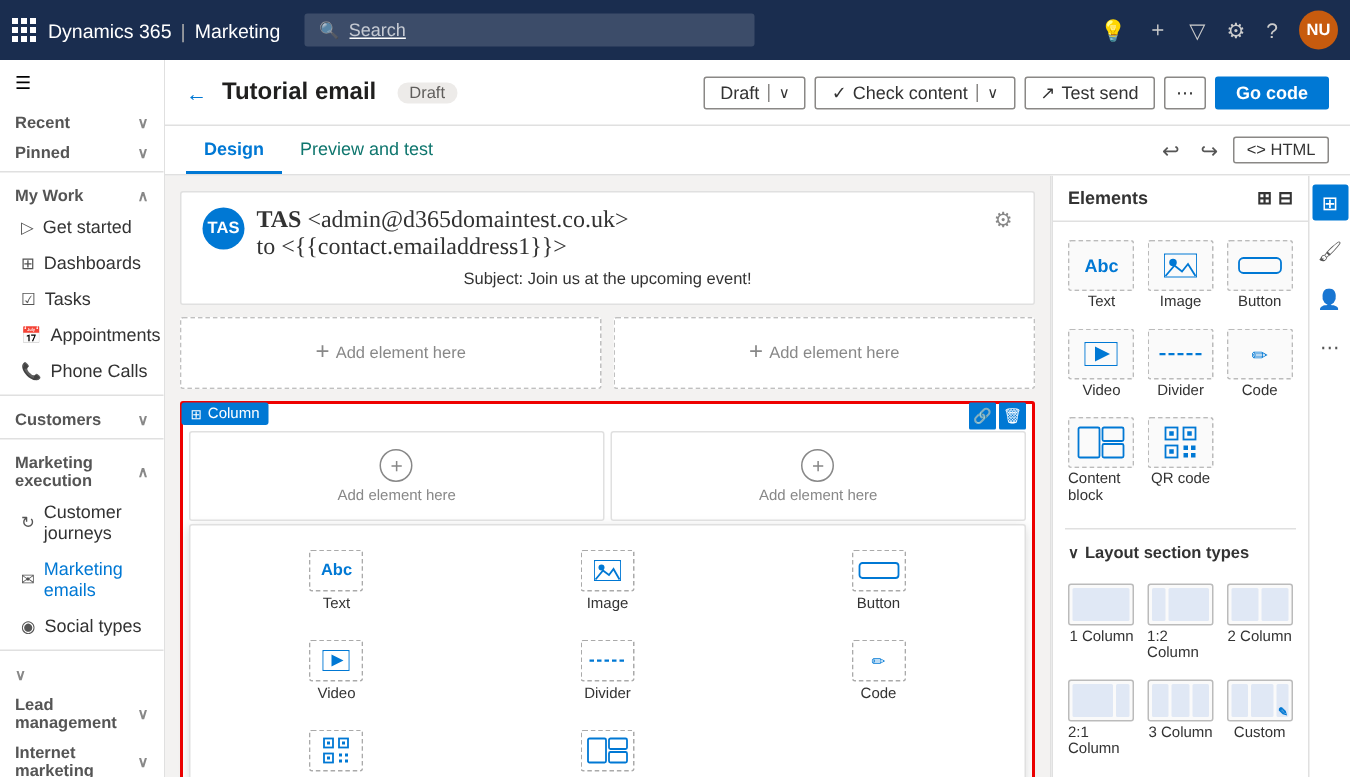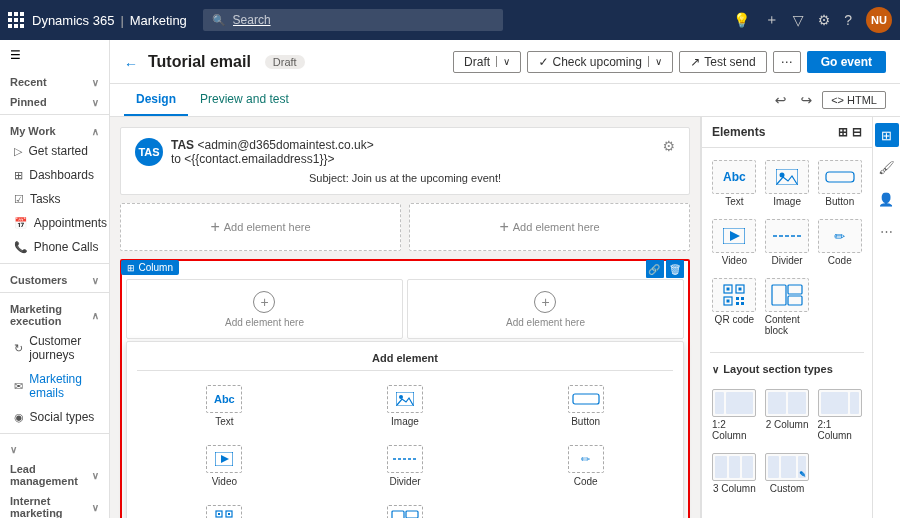--- a/index.html
+++ b/index.html
@@ -65,21 +65,21 @@
     .tab-actions { margin-left: auto; display: flex; gap: 6px; align-items: center; }
     .icon-btn { background: none; border: none; cursor: pointer; color: #555; font-size: 14px; padding: 2px 4px; }
     .html-btn { background: none; border: 1px solid #8a8886; border-radius: 2px; padding: 2px 8px; font-size: 11px; cursor: pointer; color: #333; }
 
     
     .editor-area { flex: 1; display: flex; overflow: hidden; }
     .email-canvas { flex: 1; padding: 10px; overflow-y: auto; background: #f3f2f1; }
     .email-header-card { background: #fff; border: 1px solid #e0e0e0; border-radius: 2px; padding: 10px 14px; margin-bottom: 8px; }
     .sender-row { display: flex; align-items: flex-start; gap: 8px; }
     .sender-avatar { width: 28px; height: 28px; border-radius: 50%; background: #0078d4; color: #fff; font-size: 11px; font-weight: 700; display: flex; align-items: center; justify-content: center; flex-shrink: 0; }
-    .sender-info { flex: 1; font-size: 12px; color: #333; }
+    .sender-info { flex: 1; font-size: 16px; color: #333; font-family: Liberation Serif, serif; }
     .sender-name { font-weight: 600; }
     .gear-icon { margin-left: auto; color: #888; cursor: pointer; font-size: 14px; }
     .subject-line { font-size: 11px; color: #333; margin-top: 6px; text-align: center; }
 
     
     .add-element-row { display: flex; gap: 8px; margin-bottom: 8px; }
     .add-element-placeholder { flex: 1; background: #fff; border: 1px dashed #c0c0c0; border-radius: 2px; height: 48px; display: flex; align-items: center; justify-content: center; gap: 4px; color: #888; font-size: 11px; cursor: pointer; }
     .add-element-placeholder .plus { font-size: 16px; color: #888; }
 
     
@@ -249,29 +249,29 @@
       <span class="back-btn">←</span>
       <span class="page-title">Tutorial email</span>
       <span class="draft-badge">Draft</span>
       <div class="header-actions">
         <button class="btn-outline">
           <span>Draft</span>
           <span class="caret">∨</span>
         </button>
         <button class="btn-outline">
           <span>✓</span>
-          <span>Check upcoming</span>
+          <span>Check content</span>
           <span class="caret">∨</span>
         </button>
         <button class="btn-outline">
           <span>↗</span>
           <span>Test send</span>
         </button>
         <button class="btn-more">⋯</button>
-        <button class="btn-primary">Go event</button>
+        <button class="btn-primary">Go code</button>
       </div>
     </div>
 
     <div class="tabs-bar">
       <div class="tab active">Design</div>
       <div class="tab">Preview and test</div>
       <div class="tab-actions">
         <button class="icon-btn">↩</button>
         <button class="icon-btn">↪</button>
         <button class="html-btn">&lt;&gt; HTML</button>
@@ -327,21 +327,20 @@
             </div>
             <div class="inner-col" style="position:relative">
               <div class="inner-col-content">
                 <div class="plus-circle">+</div>
                 <div class="inner-col-text">Add element here</div>
               </div>
             </div>
           </div>
 
           <div class="add-element-popup">
-            <div class="add-element-popup-title">Add element</div>
             <div class="element-grid">
 
               <div class="element-item">
                 <div class="element-icon" style="font-size:11px;font-weight:700;color:#0078d4;">Abc</div>
                 <span class="element-label">Text</span>
               </div>
 
               <div class="element-item">
                 <div class="element-icon">
                   <svg width="18" height="14" viewBox="0 0 18 14">
@@ -477,57 +476,63 @@
               <span class="el-label">Divider</span>
             </div>
 
             <div class="el-item">
               <div class="el-icon-box" style="color:#0078d4;font-size:13px;">✏</div>
               <span class="el-label">Code</span>
             </div>
 
             <div class="el-item">
               <div class="el-icon-box">
+                <svg width="32" height="22">
+                    <rect x="1" y="1" width="14" height="20" rx="1" fill="none" stroke="#0078d4" stroke-width="1.2"></rect>
+                    <rect x="17" y="1" width="14" height="9" rx="1" fill="none" stroke="#0078d4" stroke-width="1.2"></rect>
+                    <rect x="17" y="12" width="14" height="9" rx="1" fill="none" stroke="#0078d4" stroke-width="1.2"></rect>
+                  </svg>
+              </div>
+              <span class="el-label">Content block</span>
+            </div>
+
+            <div class="el-item">
+              <div class="el-icon-box">
                 <svg width="22" height="22" viewBox="0 0 22 22">
                     <rect x="1" y="1" width="8" height="8" fill="none" stroke="#0078d4" stroke-width="1.2"></rect>
                     <rect x="3.5" y="3.5" width="3" height="3" fill="#0078d4"></rect>
                     <rect x="13" y="1" width="8" height="8" fill="none" stroke="#0078d4" stroke-width="1.2"></rect>
                     <rect x="15.5" y="3.5" width="3" height="3" fill="#0078d4"></rect>
                     <rect x="1" y="13" width="8" height="8" fill="none" stroke="#0078d4" stroke-width="1.2"></rect>
                     <rect x="3.5" y="15.5" width="3" height="3" fill="#0078d4"></rect>
                     <rect x="13" y="13" width="3" height="3" fill="#0078d4"></rect>
                     <rect x="18" y="13" width="3" height="3" fill="#0078d4"></rect>
                     <rect x="13" y="18" width="3" height="3" fill="#0078d4"></rect>
                     <rect x="18" y="18" width="3" height="3" fill="#0078d4"></rect>
                   </svg>
               </div>
               <span class="el-label">QR code</span>
             </div>
-
-            <div class="el-item">
-              <div class="el-icon-box">
-                <svg width="32" height="22">
-                    <rect x="1" y="1" width="14" height="20" rx="1" fill="none" stroke="#0078d4" stroke-width="1.2"></rect>
-                    <rect x="17" y="1" width="14" height="9" rx="1" fill="none" stroke="#0078d4" stroke-width="1.2"></rect>
-                    <rect x="17" y="12" width="14" height="9" rx="1" fill="none" stroke="#0078d4" stroke-width="1.2"></rect>
-                  </svg>
-              </div>
-              <span class="el-label">Content block</span>
-            </div>
           </div>
 
           <div class="section-divider"></div>
 
           <div class="section-header">
             <span class="caret">∨</span>
             <span>Layout section types</span>
           </div>
 
           <div class="layout-grid">
 
+            <div class="layout-item">
+              <div class="layout-icon">
+                <div class="layout-col"></div>
+              </div>
+              <span class="layout-label">1 Column</span>
+            </div>
 
             <div class="layout-item">
               <div class="layout-icon">
                 <div class="layout-col small"></div>
                 <div class="layout-col large"></div>
               </div>
               <span class="layout-label">1:2 Column</span>
             </div>
 
             <div class="layout-item">

